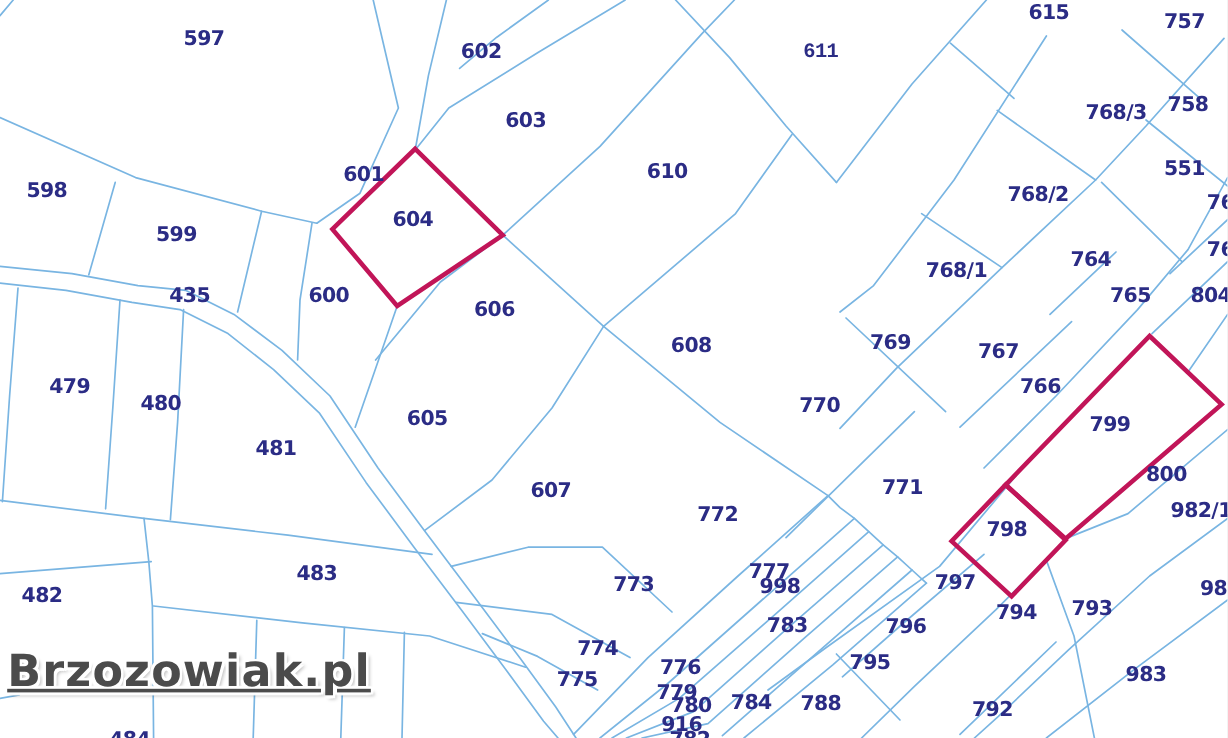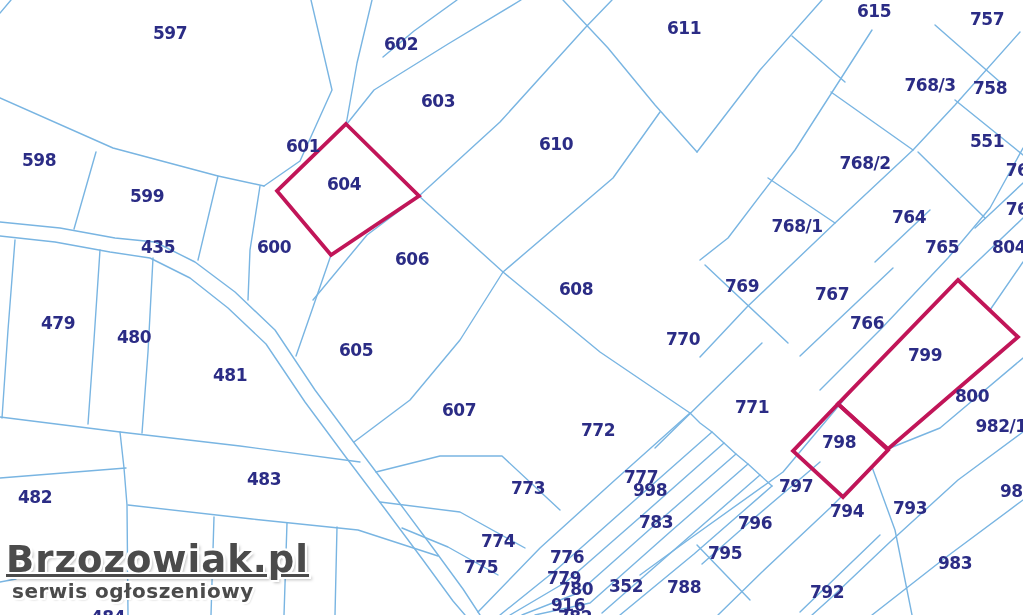--- a/index.html
+++ b/index.html
@@ -118,25 +118,25 @@
     <g>
       <polygon class="hl" points="346,124 419,196 331,255 277,191"></polygon>
       <polygon class="hl" points="958,280 1018,337 888,449 838,404"></polygon>
       <polygon class="hl" points="838,404 888,450 843,497 793,451"></polygon>
     </g>
   </svg>
 
   <div id="labels-layer">
       <span class="parcel-label" style="left: 170px; top: 33px;">597</span>
       <span class="parcel-label" style="left: 401px; top: 44px;">602</span>
-      <span class="parcel-label" style="left: 684px; top: 28px;">611</span>
+      <span class="parcel-label" style="left: 684px; top: 44px; font-family: Liberation Mono, monospace;">611</span>
       <span class="parcel-label" style="left: 874px; top: 11px; text-align: center;">615</span>
       <span class="parcel-label" style="left: 987px; top: 19px;">757</span>
       <span class="parcel-label" style="left: 438px; top: 101px;">603</span>
-      <span class="parcel-label" style="left: 930px; top: 85px;">768/3</span>
+      <span class="parcel-label" style="left: 930px; top: 95px;">768/3</span>
       <span class="parcel-label" style="left: 990px; top: 88px;">758</span>
       <span class="parcel-label" style="left: 556px; top: 144px;">610</span>
       <span class="parcel-label" style="left: 303px; top: 146px;">601</span>
       <span class="parcel-label" style="left: 987px; top: 141px;">551</span>
       <span class="parcel-label" style="left: 39px; top: 160px;">598</span>
       <span class="parcel-label" style="left: 865px; top: 163px;">768/2</span>
       <span class="parcel-label" style="left: 1017px; top: 170px;">76</span>
       <span class="parcel-label" style="left: 344px; top: 184px;">604</span>
       <span class="parcel-label" style="left: 147px; top: 196px;">599</span>
       <span class="parcel-label" style="left: 909px; top: 217px;">764</span>
@@ -173,27 +173,26 @@
       <span class="parcel-label" style="left: 910px; top: 508px;">793</span>
       <span class="parcel-label" style="left: 847px; top: 511px;">794</span>
       <span class="parcel-label" style="left: 656px; top: 522px;">783</span>
       <span class="parcel-label" style="left: 755px; top: 523px;">796</span>
       <span class="parcel-label" style="left: 498px; top: 541px;">774</span>
       <span class="parcel-label" style="left: 725px; top: 553px;">795</span>
       <span class="parcel-label" style="left: 567px; top: 557px;">776</span>
       <span class="parcel-label" style="left: 955px; top: 563px;">983</span>
       <span class="parcel-label" style="left: 481px; top: 567px;">775</span>
       <span class="parcel-label" style="left: 564px; top: 578px;">779</span>
-      <span class="parcel-label" style="left: 626px; top: 586px;">352</span>
+      <span class="parcel-label" style="left: 626px; top: 586px;">784</span>
       <span class="parcel-label" style="left: 684px; top: 587px;">788</span>
       <span class="parcel-label" style="left: 576px; top: 589px;">780</span>
       <span class="parcel-label" style="left: 827px; top: 592px;">792</span>
       <span class="parcel-label" style="left: 568px; top: 605px;">916</span>
       <span class="parcel-label" style="left: 575px; top: 617px;">782</span>
       <span class="parcel-label" style="left: 108px; top: 617px;">484</span>
     </div>
 
   <div class="watermark">
     <div class="wm-title">Brzozowiak.pl</div>
-    <div class="wm-subtitle">serwis ogłoszeniowy</div>
   </div>
 
 </div>
 
 </body></html>

